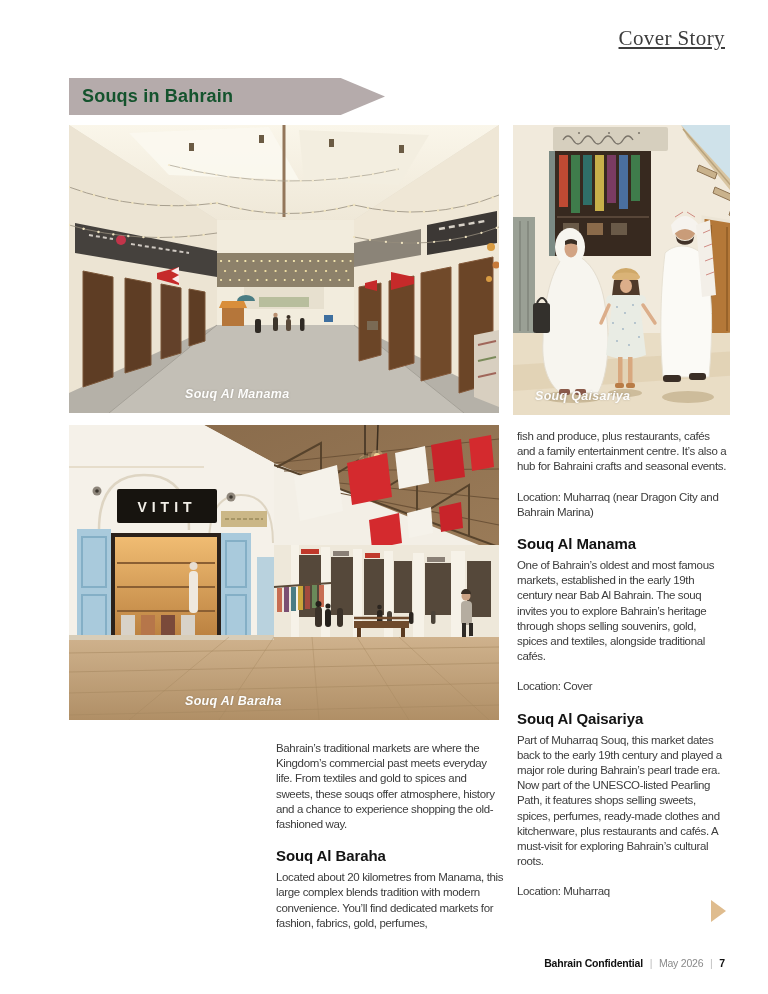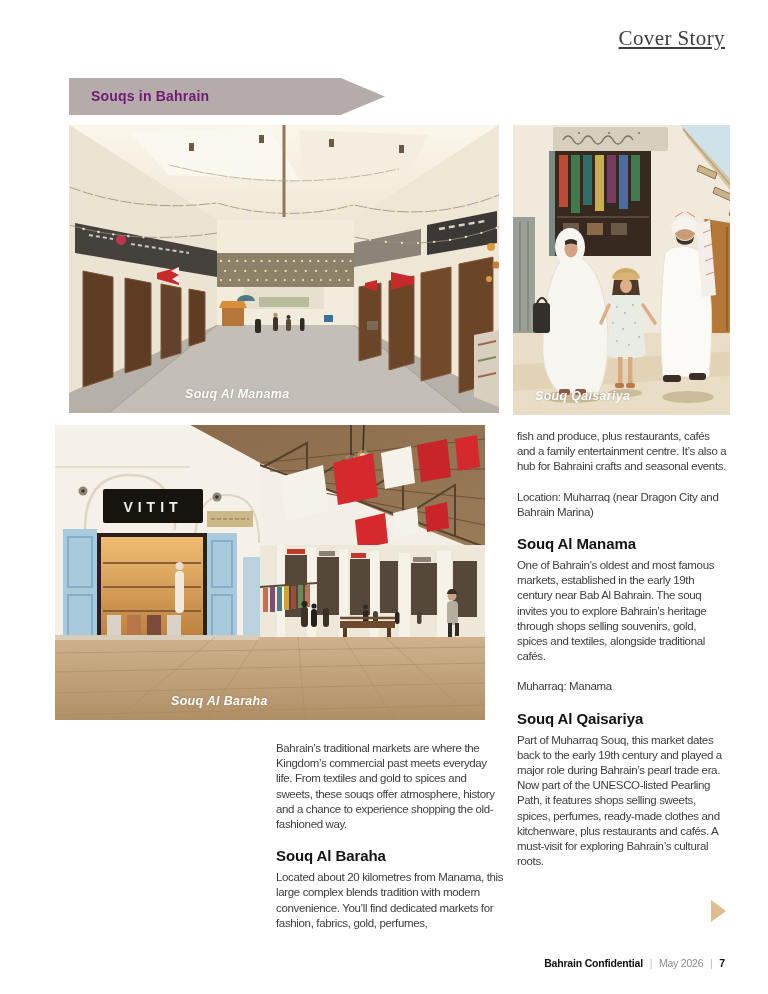--- a/index.html
+++ b/index.html
@@ -11,28 +11,28 @@
   .kicker {
     position: absolute; top: 26px; right: 43px;
     font-family: "Liberation Serif", serif; font-size: 21px; color: #3d3d3d; letter-spacing: .4px; text-decoration: underline;
   }
   .banner {
     position: absolute; left: 69px; top: 78px; width: 316px; height: 37px;
     background: #b5abab;
     clip-path: polygon(0 0, 86% 0, 100% 50%, 86% 100%, 0 100%);
   }
   .banner .title {
-    display:block; line-height: 37px; padding-left: 22px;
-    font-size: 14px; font-weight: 700; color: #701a75; letter-spacing: .2px;
+    display:block; line-height: 37px; padding-left: 13px;
+    font-size: 18px; font-weight: 700; color: #14532d; letter-spacing: .2px;
   }
   .photo { position: absolute; overflow: hidden; }
   .photo svg { display:block; }
   .photo-a { left: 69px;  top: 125px; width: 430px; height: 288px; }
   .photo-b { left: 513px; top: 125px; width: 217px; height: 290px; }
-  .photo-c { left: 55px;  top: 425px; width: 430px; height: 295px; }
+  .photo-c { left: 69px;  top: 425px; width: 430px; height: 295px; }
   .caption {
     position: absolute; color: #fdfdfc; font-style: italic; font-weight: 600;
     font-size: 12.5px; letter-spacing: .3px; text-shadow: 0 0 2px rgba(90,80,70,.35);
   }
   .cap-a { left: 116px; bottom: 12px; }
   .cap-b { left: 22px;  bottom: 12px; }
   .cap-c { left: 116px; bottom: 12px; }
   .col { position: absolute; font-size: 11.5px; line-height: 15.2px; letter-spacing: -0.35px; color: #3c3c3c; }
   .col-mid   { left: 276px; top: 741px; width: 229px; }
   .col-right { left: 517px; top: 429px; width: 210px; }
@@ -446,23 +446,24 @@
     <p>Bahrain’s traditional markets are where the Kingdom’s commercial past meets everyday life. From textiles and gold to spices and sweets, these souqs offer atmosphere, history and a chance to experience shopping the old-fashioned way.</p>
     <h3>Souq Al Baraha</h3>
     <p>Located about 20 kilometres from Manama, this large complex blends tradition with modern convenience. You’ll find dedicated markets for fashion, fabrics, gold, perfumes,</p>
   </div>
 
   <div class="col col-right">
     <p>fish and produce, plus restaurants, cafés and a family entertainment centre. It’s also a hub for Bahraini crafts and seasonal events.</p>
     <p class="location">Location: Muharraq (near Dragon City and Bahrain Marina)</p>
     <h3>Souq Al Manama</h3>
     <p>One of Bahrain’s oldest and most famous markets, established in the early 19th century near Bab Al Bahrain. The souq invites you to explore Bahrain’s heritage through shops selling souvenirs, gold, spices and textiles, alongside traditional cafés.</p>
-    <p class="location">Muharraq: Manama</p>
+    <p class="location">Location: Cover</p>
     <h3>Souq Al Qaisariya</h3>
     <p>Part of Muharraq Souq, this market dates back to the early 19th century and played a major role during Bahrain’s pearl trade era. Now part of the UNESCO-listed Pearling Path, it features shops selling sweets, spices, perfumes, ready-made clothes and kitchenware, plus restaurants and cafés. A must-visit for exploring Bahrain’s cultural roots.</p>
+    <p class="location">Location: Muharraq</p>
   </div>
 
   <div class="nav-arrow" title=""></div>
 
   <div class="footer">
     <span class="f-mag">Bahrain Confidential</span>
     <span class="f-sep">|</span>
     <span class="f-issue">May 2026</span>
     <span class="f-sep">|</span>
     <span class="f-page">7</span>

